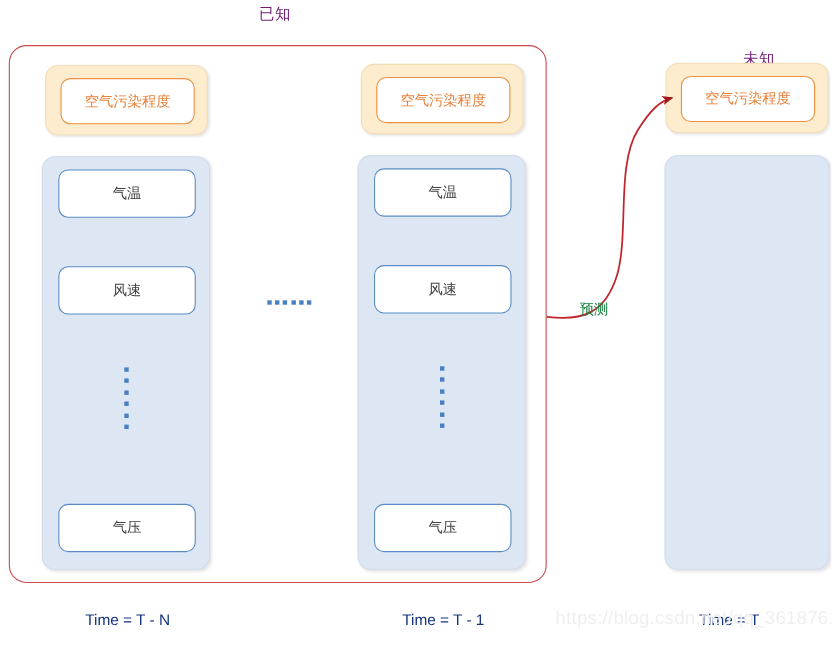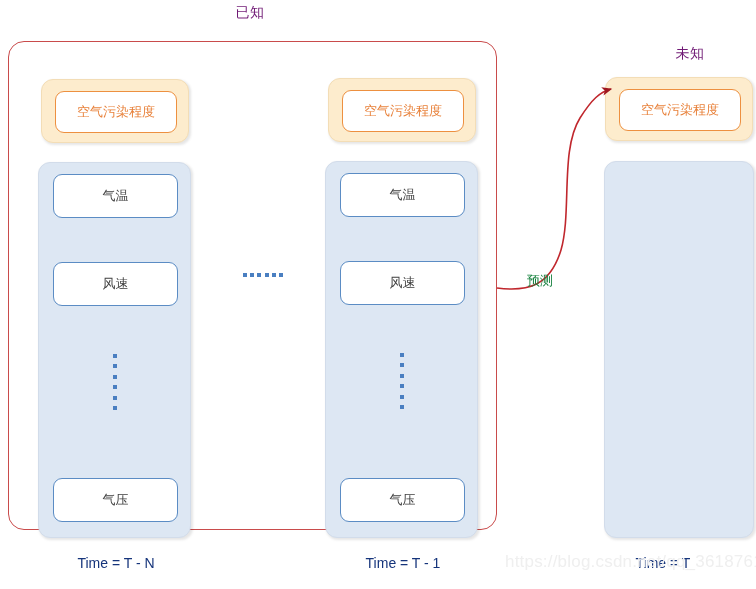--- a/index.html
+++ b/index.html
@@ -44,21 +44,20 @@
   
   .column {
     position: absolute;
   }
 
   
   .panel {
     position: absolute;
     box-sizing: border-box;
     border-radius: 12px;
-    margin-top: 20px;
   }
   .panel-orange {
     background: #fdeccd;
     border: 1px solid #f3ddb6;
     box-shadow: 1.5px 1.5px 2.5px rgba(0,0,0,0.10);
   }
   .panel-blue {
     background: #dde7f3;
     border: 1px solid #d2dcea;
     box-shadow: 1.5px 1.5px 2.5px rgba(0,0,0,0.10);

